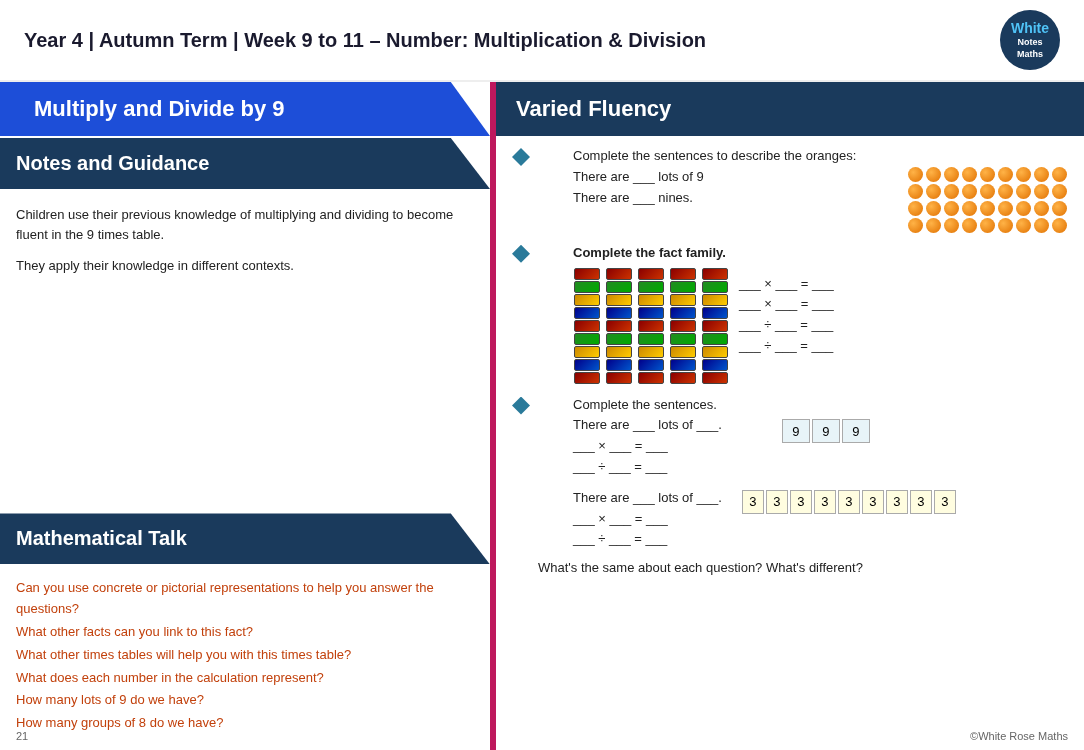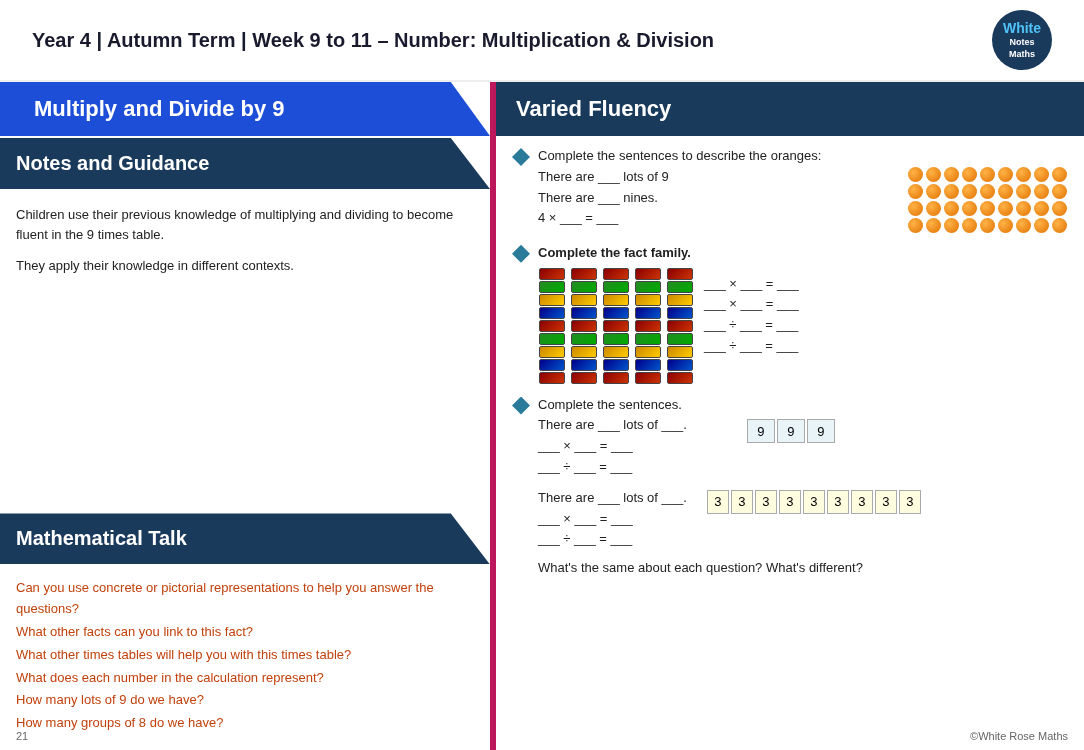--- a/index.html
+++ b/index.html
@@ -10,21 +10,21 @@
       background: #fff;
       overflow: hidden;
       font-size: 13px;
     }
 
     
     .header {
       display: flex;
       align-items: center;
       justify-content: space-between;
-      padding: 10px 32px;
+      padding: 10px 24px;
       border-bottom: 2px solid #eee;
       background: #fff;
     }
     .header-title {
       font-size: 20px;
       font-weight: 600;
       color: #1a1a2e;
     }
     .logo {
       width: 60px;
@@ -119,20 +119,21 @@
 
     .fluency-content {
       padding: 10px 16px;
       overflow: hidden;
     }
 
     .fluency-item {
       display: flex;
       align-items: flex-start;
       margin-bottom: 10px;
+      gap: 35px;
     }
 
     .bullet-diamond {
       width: 18px;
       height: 18px;
       background: #2a7a9a;
       transform: rotate(0deg);
       flex-shrink: 0;
       margin-right: 8px;
       margin-top: 2px;
@@ -282,21 +283,20 @@
     <div class="fluency-content">
 
       <div class="fluency-item">
         <div class="bullet-diamond"></div>
         <div class="fluency-text">
           <p>Complete the sentences to describe the oranges:</p>
           <div class="oranges-container">
             <div class="oranges-text">
               <p>There are ___ lots of 9</p>
               <p>There are ___ nines.</p>
-              <p>4 × ___ = ___</p>
             </div>
             <div class="oranges-grid" id="oranges-grid">
             <div class="orange-circle"></div>
                 <div class="orange-circle"></div>
                 <div class="orange-circle"></div>
                 <div class="orange-circle"></div>
                 <div class="orange-circle"></div>
                 <div class="orange-circle"></div>
                 <div class="orange-circle"></div>
                 <div class="orange-circle"></div>

